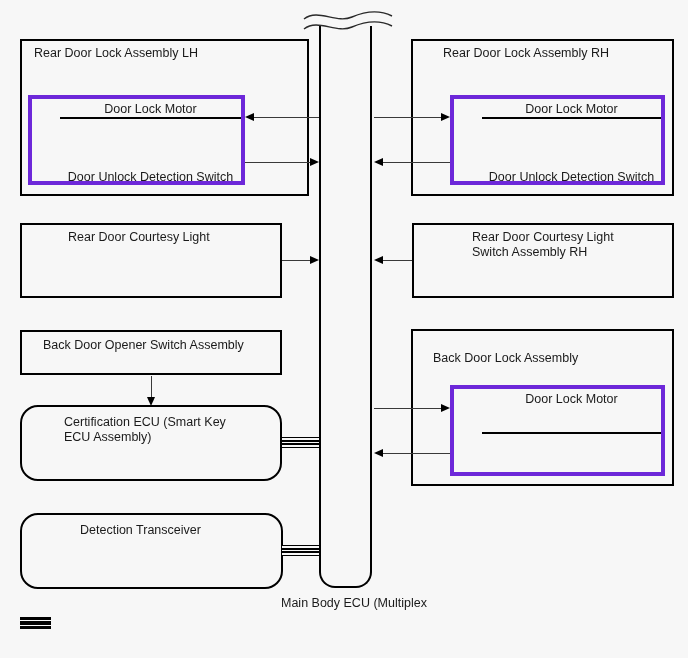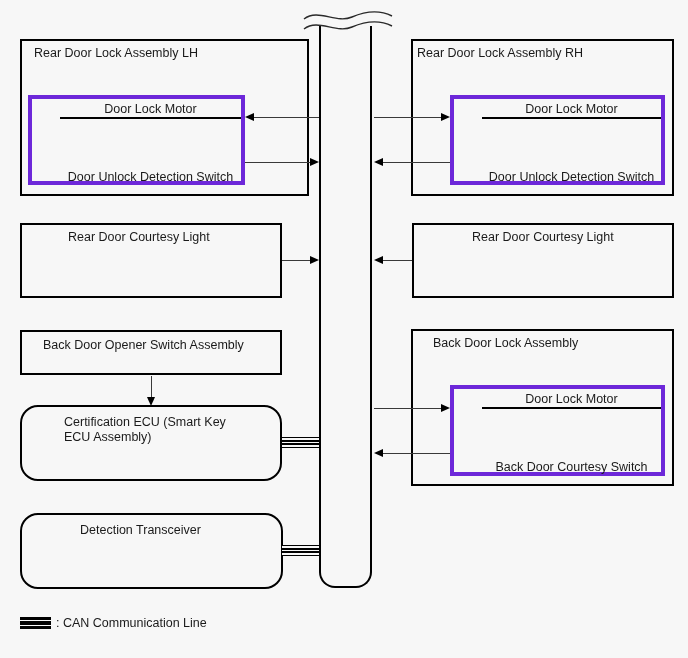--- a/index.html
+++ b/index.html
@@ -77,70 +77,71 @@
 <body>
 
 <div id="canvas">
 
   <div class="pipe"></div>
   <svg class="squiggle" width="96" height="30" viewBox="0 0 96 30">
     <path d="M4,15 C18,4 36,20 52,13 C66,7 80,6 92,12" fill="none" stroke="#2a2a2a" stroke-width="1.4"></path>
     <path d="M4,25 C18,14 36,30 52,23 C66,17 80,16 92,22" fill="none" stroke="#2a2a2a" stroke-width="1.4"></path>
   </svg>
   <div class="caption" style="left:281px;top:596px;">
+    <div>Main Body ECU (Multiplex</div>
   </div>
 
   <div class="box" style="left:20px;top:39px;width:289px;height:157px;">
     <div class="box-title" style="left:12px;top:5px;">Rear Door Lock Assembly LH</div>
     <div class="inner" style="left:6px;top:54px;width:217px;height:90px;">
       <div class="cell cell-top">Door Lock Motor</div>
       <div class="cell cell-bottom">Door Unlock Detection Switch</div>
     </div>
   </div>
 
   <div class="box" style="left:411px;top:39px;width:263px;height:157px;">
-    <div class="box-title" style="left:4px;top:5px;text-align:right;">Rear Door Lock Assembly RH</div>
+    <div class="box-title" style="left:30px;top:5px;text-align:right;">Rear Door Lock Assembly RH</div>
     <div class="inner" style="left:37px;top:54px;width:215px;height:90px;">
       <div class="cell cell-top">Door Lock Motor</div>
       <div class="cell cell-bottom">Door Unlock Detection Switch</div>
     </div>
   </div>
 
   <div class="box" style="left:20px;top:223px;width:262px;height:75px;">
     <div class="box-title" style="left:46px;top:5px;">
       <div>Rear Door Courtesy Light</div>
     </div>
   </div>
 
   <div class="box" style="left:412px;top:223px;width:262px;height:75px;">
     <div class="box-title" style="left:58px;top:5px;">
       <div>Rear Door Courtesy Light</div>
+      <div>Switch Assembly RH</div>
     </div>
   </div>
 
   <div class="box" style="left:20px;top:330px;width:262px;height:45px;">
     <div class="box-title" style="left:21px;top:6px;">Back Door Opener Switch Assembly</div>
   </div>
 
   <div class="box rounded" style="left:20px;top:405px;width:262px;height:76px;">
     <div class="box-title" style="left:42px;top:8px;">
       <div>Certification ECU (Smart Key</div>
       <div>ECU Assembly)</div>
     </div>
   </div>
 
   <div class="box rounded" style="left:20px;top:513px;width:263px;height:76px;">
     <div class="box-title" style="left:58px;top:8px;">Detection Transceiver</div>
   </div>
 
   <div class="box" style="left:411px;top:329px;width:263px;height:157px;">
-    <div class="box-title" style="left:20px;top:5px;">Back Door Lock Assembly</div>
+    <div class="box-title" style="left:20px;top:20px;">Back Door Lock Assembly</div>
     <div class="inner" style="left:37px;top:54px;width:215px;height:91px;">
       <div class="cell cell-top">Door Lock Motor</div>
-      <div class="cell cell-bottom">Back Door Courtesy Switch</div>
     </div>
   </div>
 
   <div class="aline" style="left:253px;top:117px;width:66px;"></div>
   <div class="ahead left" style="left:245px;top:113px;"></div>
   <div class="aline" style="left:245px;top:162px;width:65px;"></div>
   <div class="ahead right" style="left:310px;top:158px;"></div>
 
   <div class="aline" style="left:374px;top:117px;width:67px;"></div>
   <div class="ahead right" style="left:441px;top:113px;"></div>
@@ -157,15 +158,14 @@
 
   <div class="aline" style="left:374px;top:408px;width:67px;"></div>
   <div class="ahead right" style="left:441px;top:404px;"></div>
   <div class="aline" style="left:383px;top:453px;width:67px;"></div>
   <div class="ahead left" style="left:374px;top:449px;"></div>
 
   <div class="can" style="left:282px;top:437px;width:37px;"></div>
   <div class="can" style="left:282px;top:545px;width:37px;"></div>
 
   <div class="legend-sym"></div>
-  <div class="caption" style="left:56px;top:616px;">: CAN Communication Line</div>
 
 </div>
 
 </body></html>

